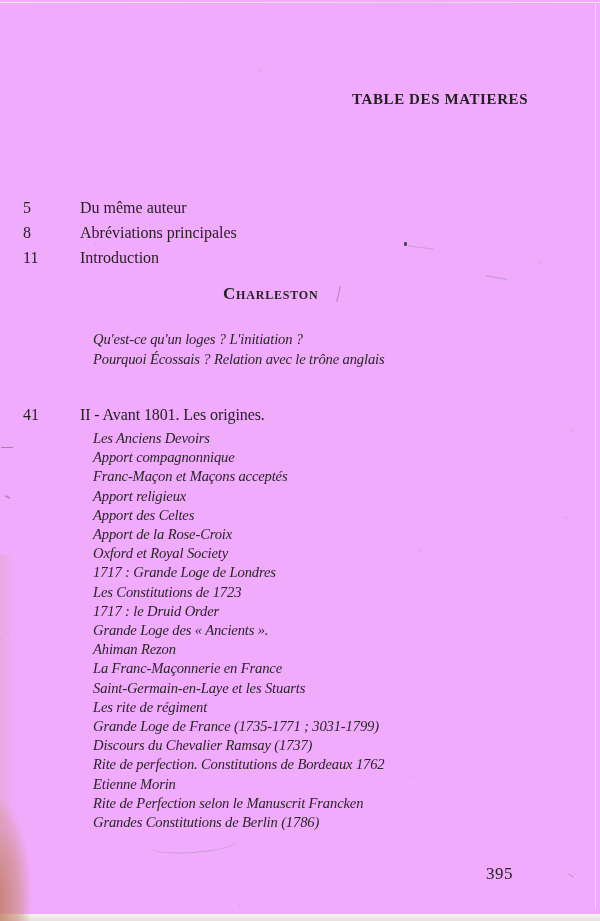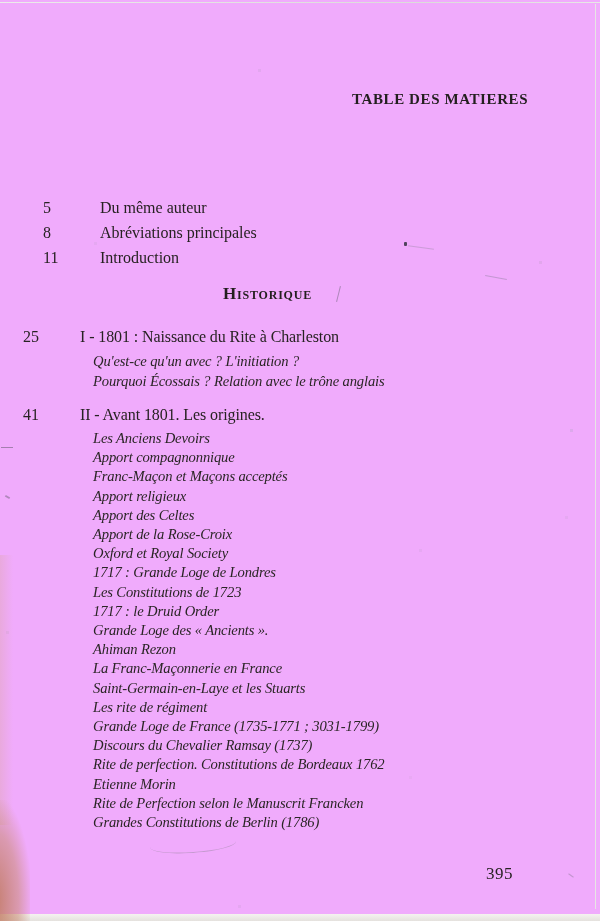--- a/index.html
+++ b/index.html
@@ -38,21 +38,21 @@
       7px 632px 0 1px rgba(160,150,150,0.12),
       566px 517px 0 1px rgba(150,150,160,0.10),
       410px 777px 0 1px rgba(150,150,155,0.08),
       239px 906px 0 1px rgba(140,140,145,0.10);}
   
   .toc-header{
     position:absolute;left:352px;top:91px;
     font-size:15px;font-weight:bold;letter-spacing:0.6px;color:#231f1f;
     white-space:nowrap;
   }
-  .front-matter{position:absolute;left:23px;top:195px;width:520px;margin-left:20px;}
+  .front-matter{position:absolute;left:23px;top:195px;width:520px;}
   .row{line-height:25px;font-size:16px;white-space:nowrap;}
   .num{display:inline-block;width:57px;}
   .part-heading{
     position:absolute;left:223px;top:284px;
     font-variant:small-caps;font-weight:bold;font-size:17px;letter-spacing:0.8px;color:#231f1f;
   }
   .section{position:absolute;left:23px;width:540px;}
   .sec1{top:326px;}
   .sec2{top:404px;}
   .section .row{line-height:22px;font-size:16px;letter-spacing:-0.1px;}
@@ -91,28 +91,25 @@
       <span class="num">5</span><span class="title">Du même auteur</span>
     </div>
     <div class="row">
       <span class="num">8</span><span class="title">Abréviations principales</span>
     </div>
     <div class="row">
       <span class="num">11</span><span class="title">Introduction</span>
     </div>
   </div>
 
-  <div class="part-heading">Historique</div>
+  <div class="part-heading">Charleston</div>
 
   <div class="section sec1">
-    <div class="row">
-      <span class="num">25</span><span class="title">I - 1801 : Naissance du Rite à Charleston</span>
-    </div>
     <div class="subs">
-      <div class="sub">Qu'est-ce qu'un avec ? L'initiation ?</div>
+      <div class="sub">Qu'est-ce qu'un loges ? L'initiation ?</div>
       <div class="sub">Pourquoi Écossais ? Relation avec le trône anglais</div>
     </div>
   </div>
 
   <div class="section sec2">
     <div class="row">
       <span class="num">41</span><span class="title">II - Avant 1801. Les origines.</span>
     </div>
     <div class="subs">
       <div class="sub">Les Anciens Devoirs</div>

